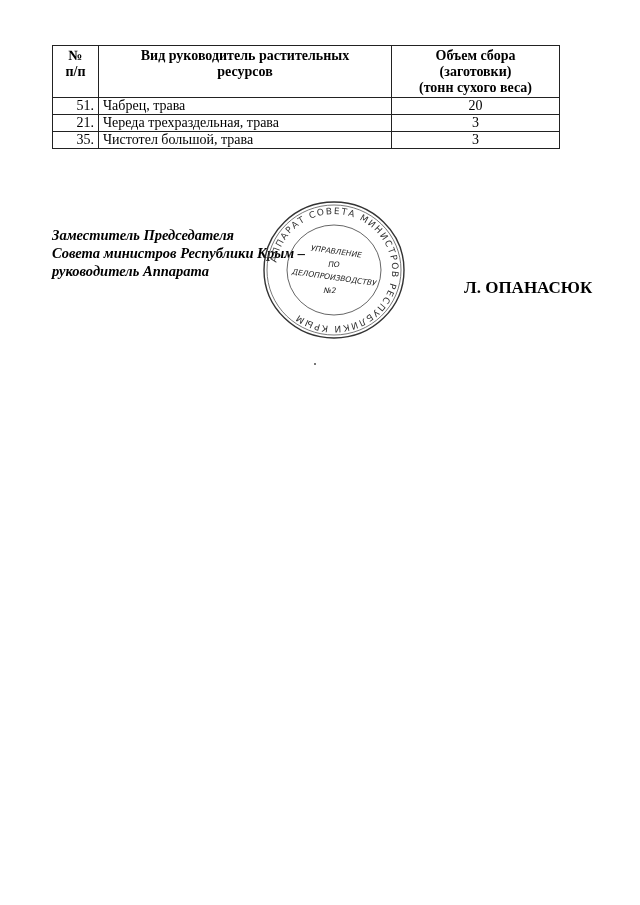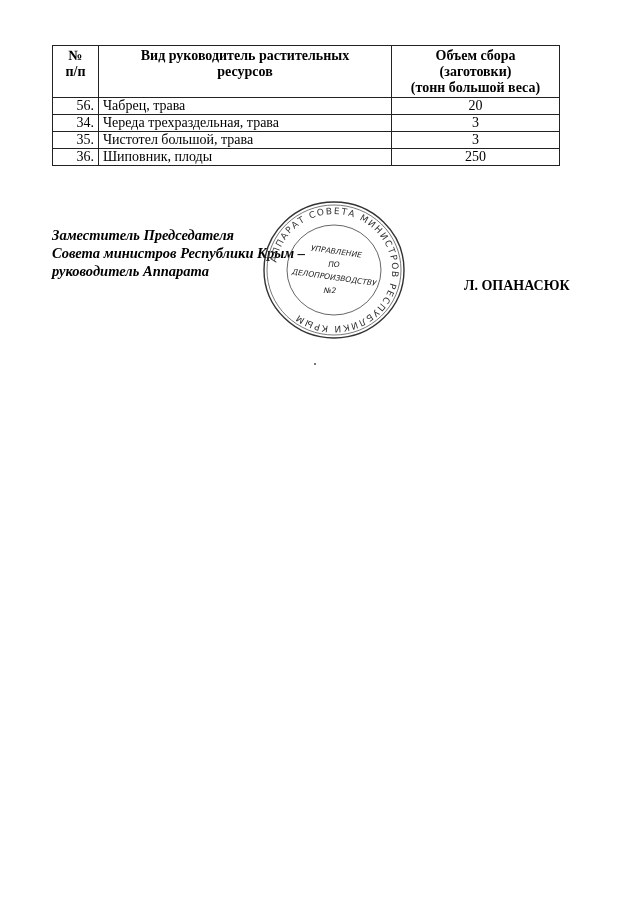--- a/index.html
+++ b/index.html
@@ -25,21 +25,21 @@
   table.res td.vol { text-align: center; }
 
   .sig {
     position: absolute; left: 52px; top: 226px;
     font-weight: bold; font-size: 14.5px; line-height: 18px; font-style: italic;
   }
   .sig div { white-space: nowrap; }
 
   .signer {
     position: absolute; left: 464px; top: 278px;
-    font-weight: bold; font-size: 14px; white-space: nowrap;
+    font-weight: bold; font-size: 17px; white-space: nowrap;
   }
 
   .stamp {
     position: absolute; left: 262px; top: 200px; width: 144px; height: 140px;
   }
   .stamp svg { width: 100%; height: 100%; }
 
   .dot { position: absolute; left: 314px; top: 363px; width: 2px; height: 2px; background: #777; }
 </style>
 </head>
@@ -54,44 +54,39 @@
           <div>№</div>
           <div>п/п</div>
         </th>
         <th class="c-name">
           <div>Вид руководитель растительных</div>
           <div>ресурсов</div>
         </th>
         <th class="c-vol">
           <div>Объем сбора</div>
           <div>(заготовки)</div>
-          <div>(тонн большой веса)</div>
+          <div>(тонн сухого веса)</div>
         </th>
       </tr>
     </thead>
     <tbody>
       <tr>
-        <td class="num">56.</td>
+        <td class="num">51.</td>
         <td class="name">Чабрец, трава</td>
         <td class="vol">20</td>
       </tr>
       <tr>
-        <td class="num">34.</td>
+        <td class="num">21.</td>
         <td class="name">Череда трехраздельная, трава</td>
         <td class="vol">3</td>
       </tr>
       <tr>
         <td class="num">35.</td>
         <td class="name">Чистотел большой, трава</td>
         <td class="vol">3</td>
-      </tr>
-      <tr>
-        <td class="num">36.</td>
-        <td class="name">Шиповник, плоды</td>
-        <td class="vol">250</td>
       </tr>
     </tbody>
   </table>
 
   <div class="sig">
     <div>Заместитель Председателя</div>
     <div>Совета министров Республики Крым –</div>
     <div>руководитель Аппарата</div>
   </div>
 

